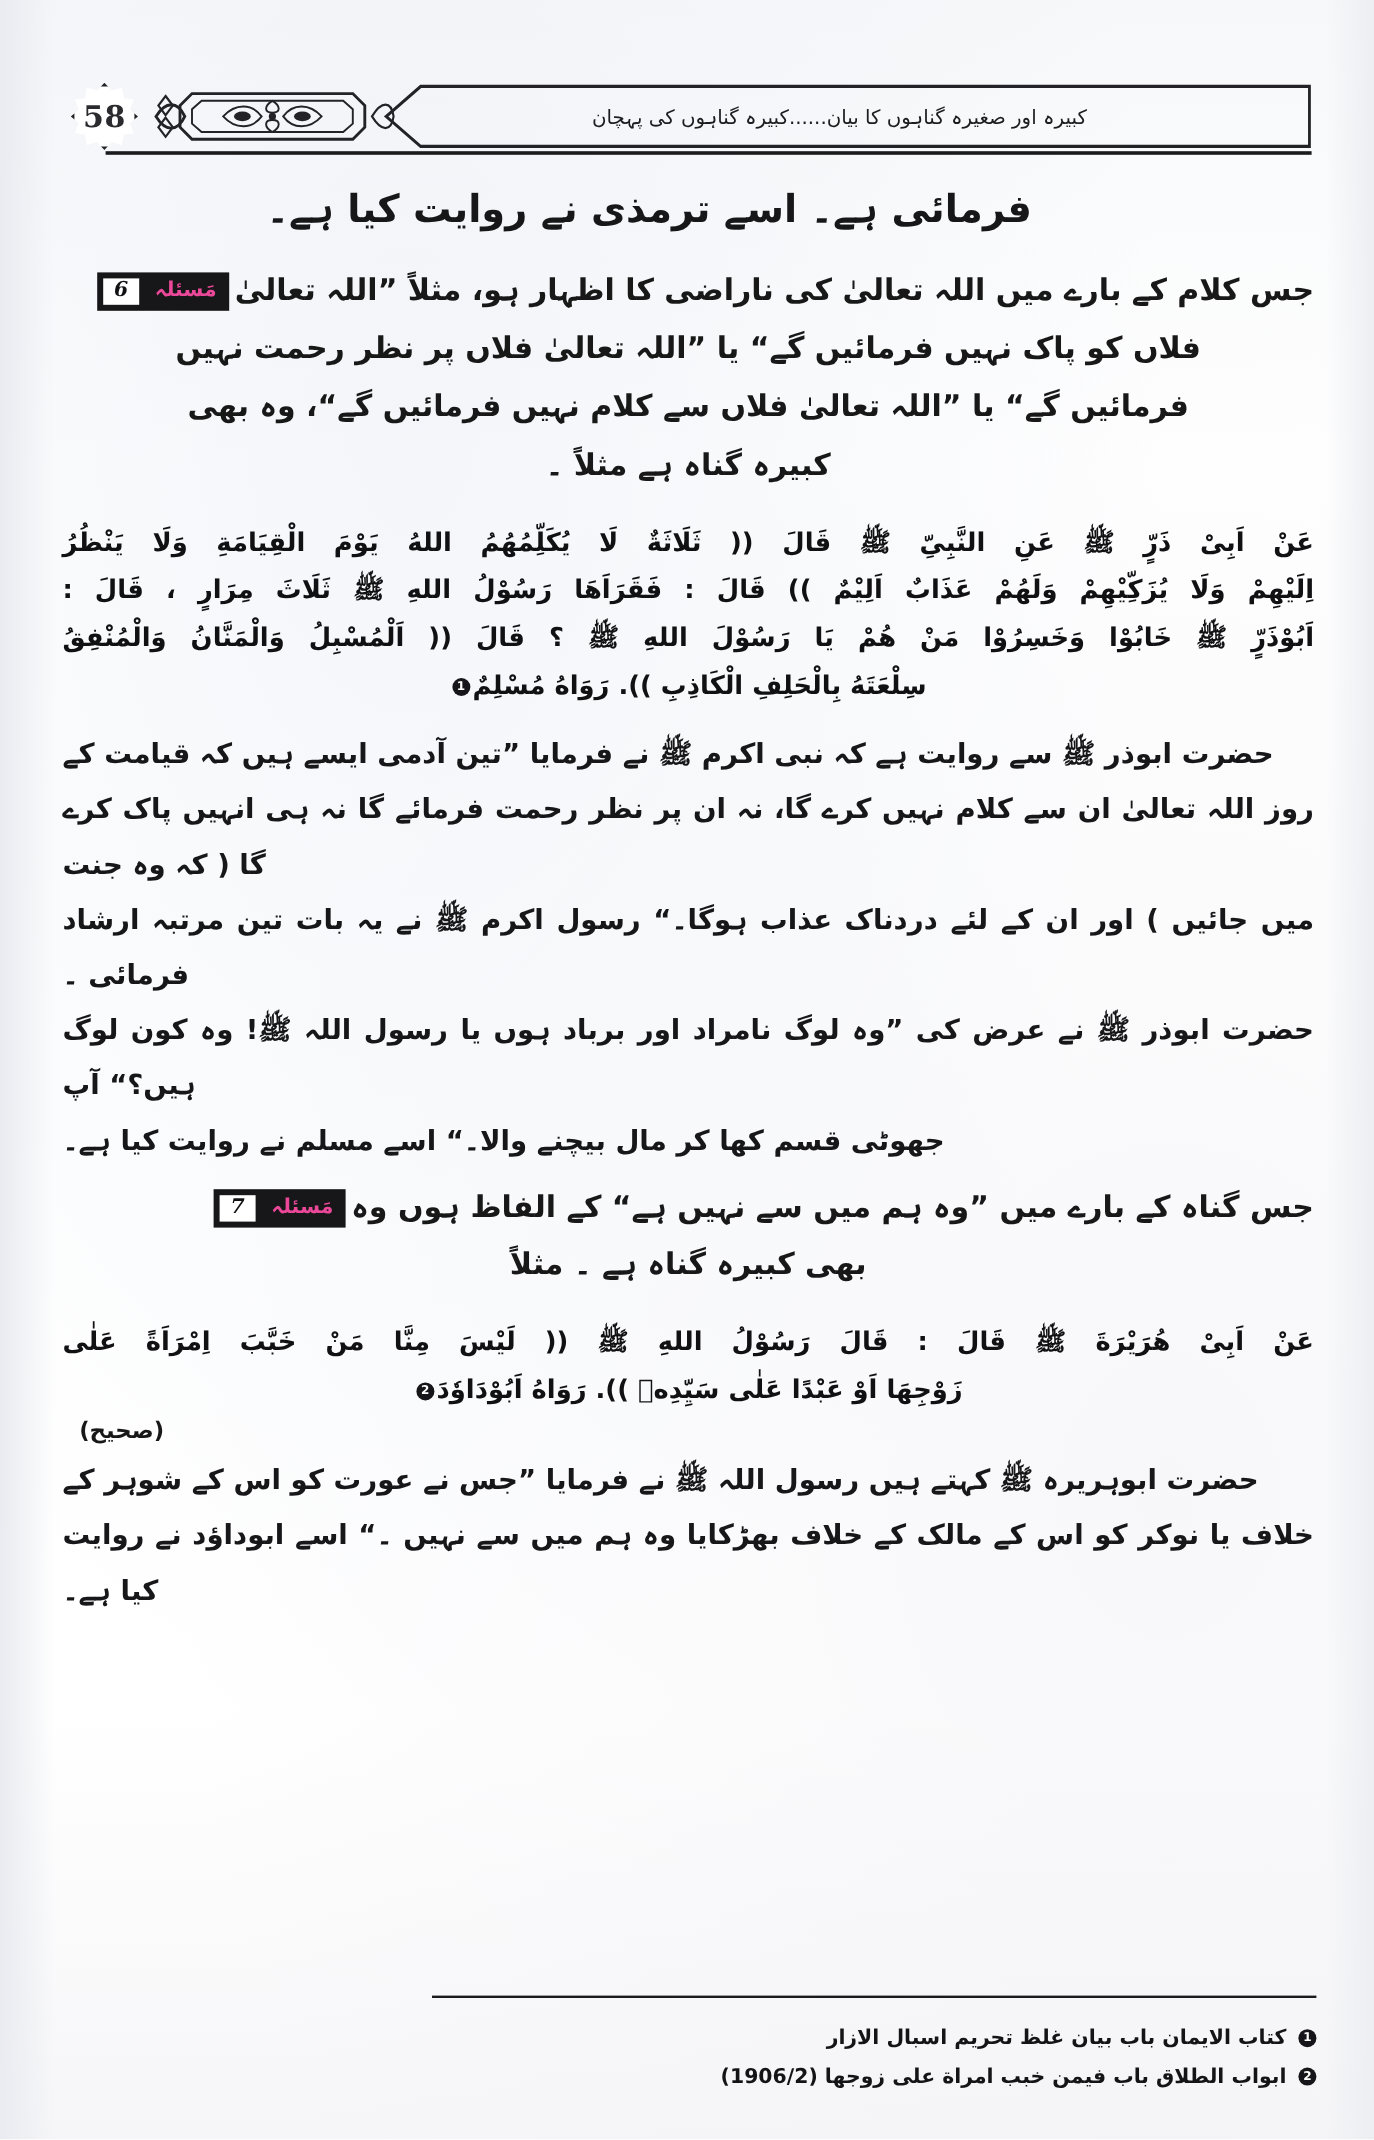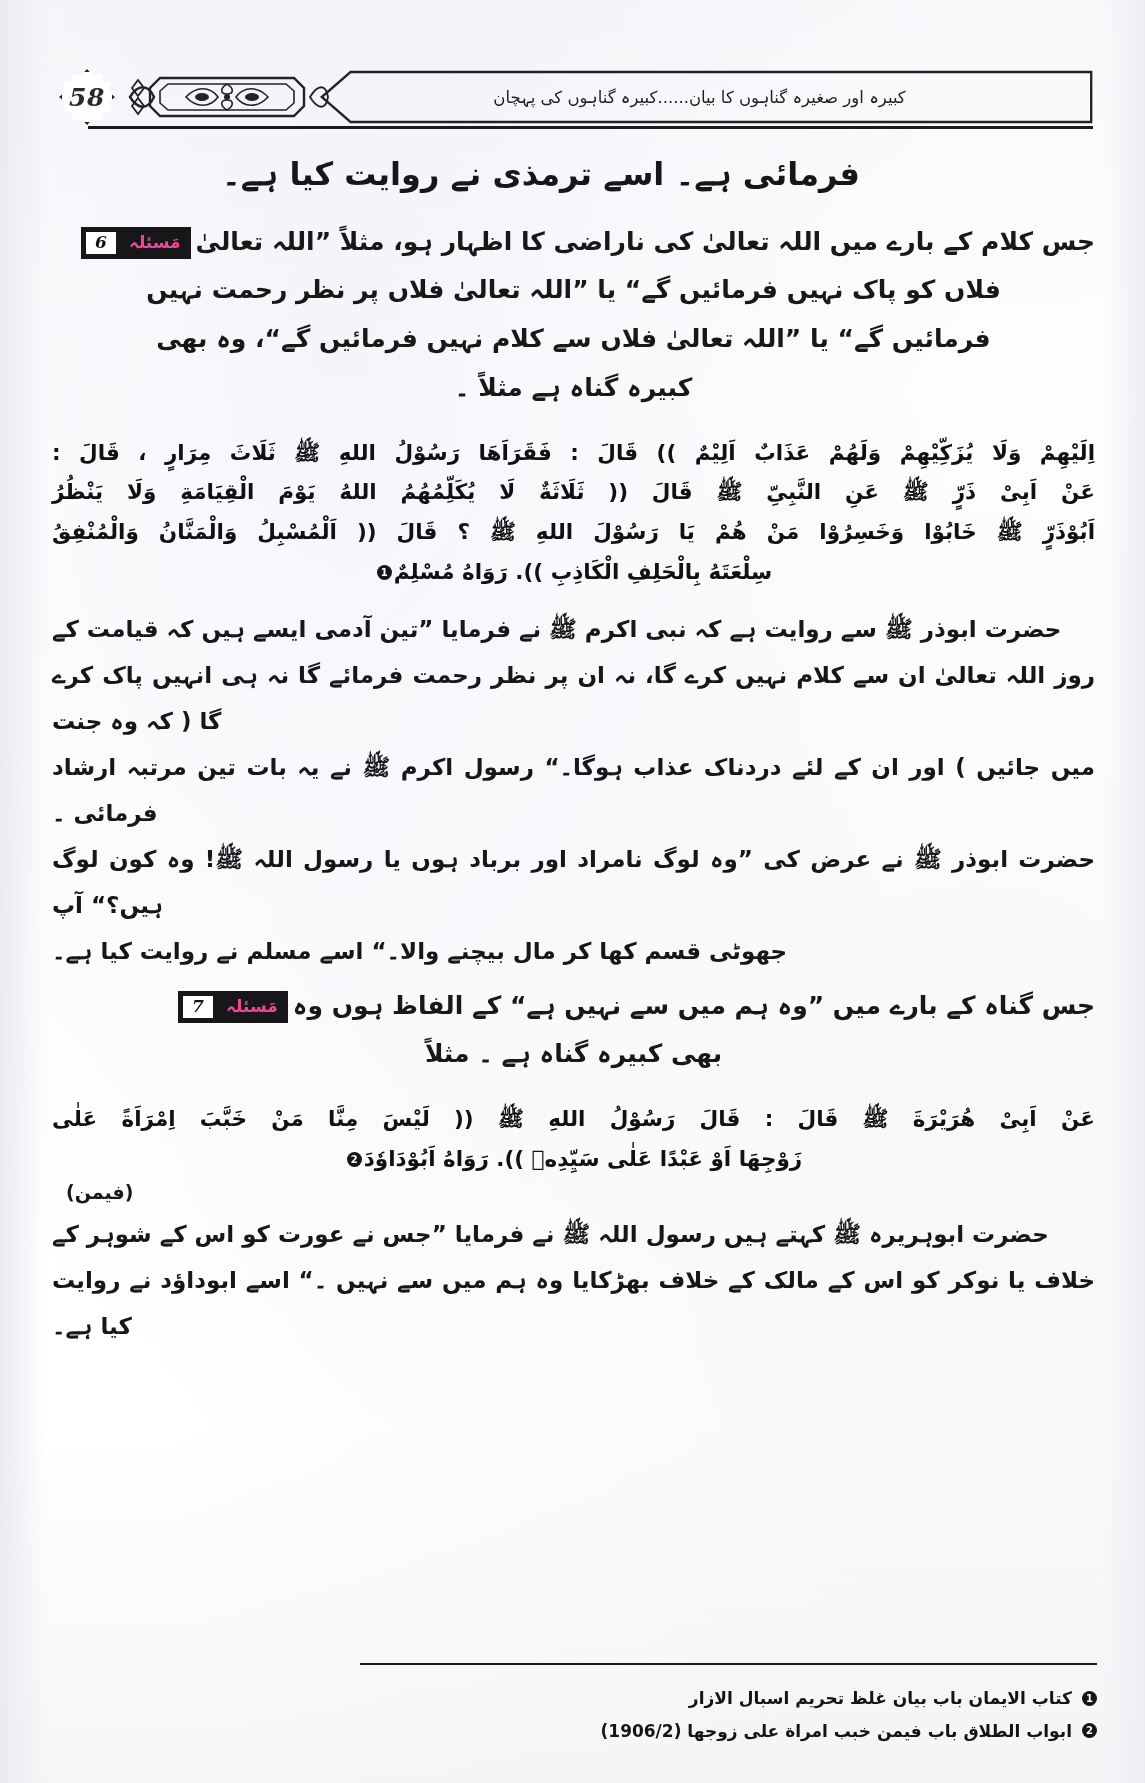--- a/index.html
+++ b/index.html
@@ -63,21 +63,20 @@
   }
   .star-shape {
     width: 56px;
     height: 56px;
     display: flex;
     align-items: center;
     justify-content: center;
     color: #2b2b2f;
     font-family: "DejaVu Serif", "Liberation Serif", serif;
     font-size: 25px;
-    font-style: italic;
     font-weight: 700;
     letter-spacing: 0.5px;
     clip-path: polygon(
       50% 0%, 61% 12%, 76% 7%, 79% 23%, 94% 25%, 88% 40%,
       100% 50%, 88% 60%, 94% 75%, 79% 77%, 76% 93%, 61% 88%,
       50% 100%, 39% 88%, 24% 93%, 21% 77%, 6% 75%, 12% 60%,
       0% 50%, 12% 40%, 6% 25%, 21% 23%, 24% 7%, 39% 12%
     );
     background: #ffffff;
     box-shadow: inset 0 0 0 3px #232327;
@@ -352,22 +351,22 @@
           </span>
       </div>
       <div class="urdu-big center">فلاں کو پاک نہیں فرمائیں گے“ یا ”اللہ تعالیٰ فلاں پر نظر رحمت نہیں</div>
       <div class="urdu-big center">فرمائیں گے“ یا ”اللہ تعالیٰ فلاں سے کلام نہیں فرمائیں گے“، وہ بھی</div>
       <div class="urdu-big center">کبیرہ گناہ ہے مثلاً ۔</div>
     </div>
 
     <div class="spacer-20"></div>
 
     <div class="arabic-block">
+      <div class="ar-line justify">عَنْ اَبِیْ ذَرٍّ ﷺ عَنِ النَّبِیِّ ﷺ قَالَ (( ثَلَاثَةٌ لَا یُکَلِّمُهُمُ اللهُ یَوْمَ الْقِیَامَةِ وَلَا یَنْظُرُ</div>
       <div class="ar-line justify">اِلَیْهِمْ وَلَا یُزَکِّیْهِمْ وَلَهُمْ عَذَابٌ اَلِیْمٌ )) قَالَ : فَقَرَاَهَا رَسُوْلُ اللهِ ﷺ ثَلَاثَ مِرَارٍ ، قَالَ :</div>
-      <div class="ar-line justify">عَنْ اَبِیْ ذَرٍّ ﷺ عَنِ النَّبِیِّ ﷺ قَالَ (( ثَلَاثَةٌ لَا یُکَلِّمُهُمُ اللهُ یَوْمَ الْقِیَامَةِ وَلَا یَنْظُرُ</div>
       <div class="ar-line justify">اَبُوْذَرٍّ ﷺ خَابُوْا وَخَسِرُوْا مَنْ هُمْ یَا رَسُوْلَ اللهِ ﷺ ؟ قَالَ (( اَلْمُسْبِلُ وَالْمَنَّانُ وَالْمُنْفِقُ</div>
       <div class="ar-line">
         <span>سِلْعَتَهُ بِالْحَلِفِ الْکَاذِبِ )). رَوَاهُ مُسْلِمٌ</span><span class="fn-ref">1</span>
       </div>
     </div>
 
     <div class="spacer-14"></div>
 
     <div>
       <div class="urdu-trans">حضرت ابوذر ﷺ سے روایت ہے کہ نبی اکرم ﷺ نے فرمایا ”تین آدمی ایسے ہیں کہ قیامت کے</div>
@@ -390,21 +389,21 @@
     </div>
 
     <div class="spacer-20"></div>
 
     <div class="arabic-block">
       <div class="ar-line justify">عَنْ اَبِیْ هُرَیْرَةَ ﷺ قَالَ : قَالَ رَسُوْلُ اللهِ ﷺ (( لَیْسَ مِنَّا مَنْ خَبَّبَ اِمْرَاَةً عَلٰی</div>
       <div class="ar-line">
         <span>زَوْجِهَا اَوْ عَبْدًا عَلٰی سَیِّدِهٖ )). رَوَاهُ اَبُوْدَاوٗدَ</span><span class="fn-ref">2</span>
       </div>
     </div>
-    <div class="sahih-note">(فیمن)</div>
+    <div class="sahih-note">(صحیح)</div>
 
     <div class="spacer-8"></div>
 
     <div>
       <div class="urdu-trans">حضرت ابوہریرہ ﷺ کہتے ہیں رسول اللہ ﷺ نے فرمایا ”جس نے عورت کو اس کے شوہر کے</div>
       <div class="urdu-trans">خلاف یا نوکر کو اس کے مالک کے خلاف بھڑکایا وہ ہم میں سے نہیں ۔“ اسے ابوداؤد نے روایت کیا ہے۔</div>
     </div>
   </div>
 
   <div class="footnote-rule"></div>

